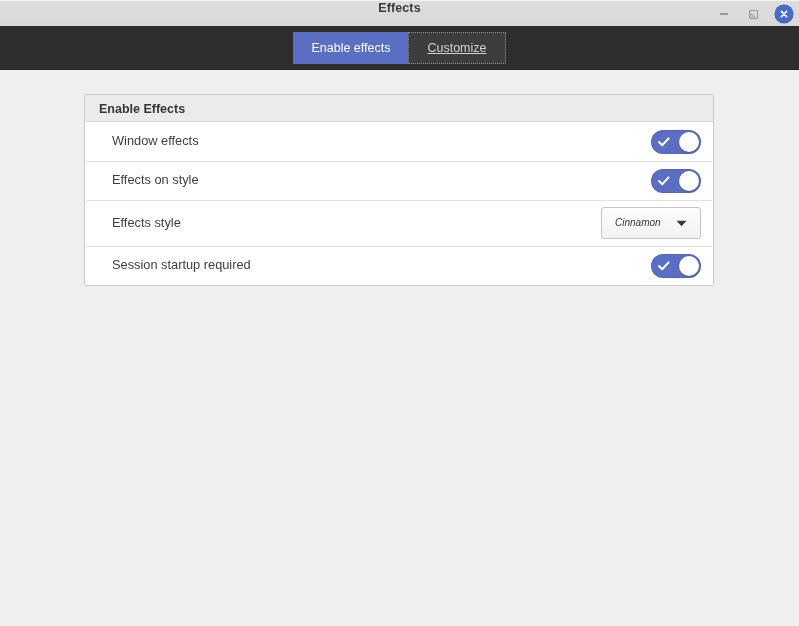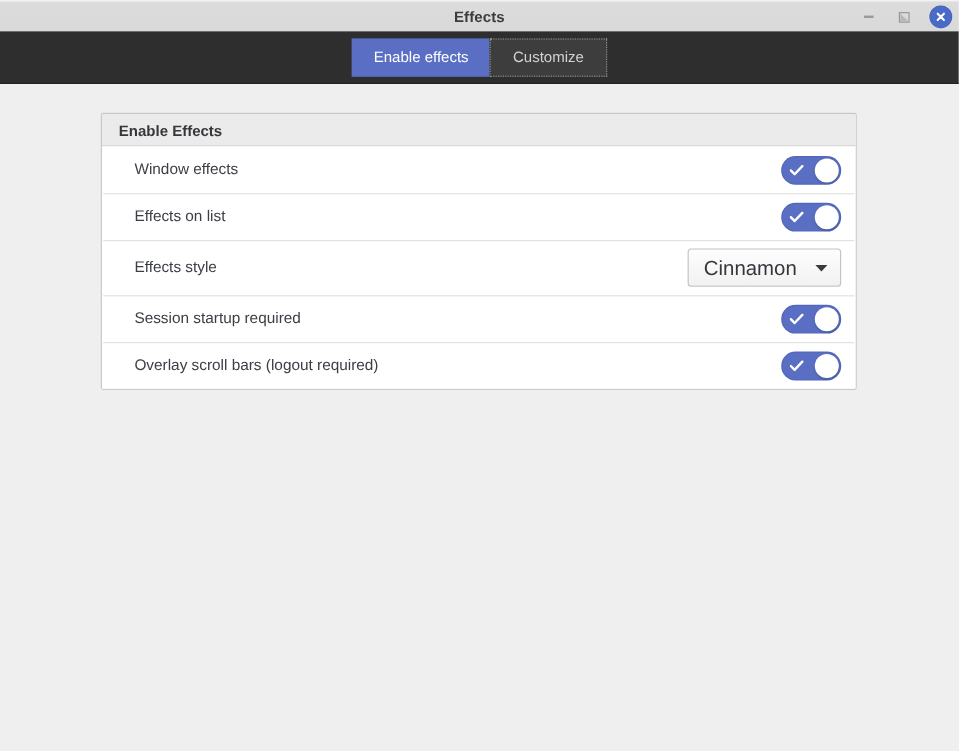--- a/index.html
+++ b/index.html
@@ -26,21 +26,20 @@
 
   
   .titlebar {
     height: 26px;
     min-height: 26px;
     background: linear-gradient(to bottom, #e3e3e3 0px, #dcdcdc 1px, #d9d9d9 100%);
     border-top: 1px solid #f3f3f3;
     box-sizing: border-box;
     position: relative;
     display: flex;
-    align-items: center;
     justify-content: center;
   }
   .titlebar-title {
     font-size: 12.5px;
     font-weight: bold;
     color: #3c3c3c;
     letter-spacing: 0.1px;
     user-select: none;
   }
   .window-controls {
@@ -108,20 +107,21 @@
     cursor: default;
     user-select: none;
     font-family: "Liberation Sans", sans-serif;
   }
   .tab.active {
     background: #5a6fc4;
     color: #ffffff;
   }
   .tab.focused {
     border: 1px dotted #8c8c8c;
+    text-decoration: underline;
   }
 
   
   .content {
     flex: 1;
     background: #efefef;
     padding: 24px 0 0 0;
     box-sizing: border-box;
     display: block;
   }
@@ -215,23 +215,24 @@
     border: 1px solid #c4c4c4;
     border-radius: 3px;
     box-sizing: border-box;
     display: flex;
     align-items: center;
     gap: 15px;
     cursor: default;
     user-select: none;
   }
   .combo-value {
-    font-size: 17px;
+    font-size: 10px;
     color: #34373c;
     line-height: 1;
+    font-style: italic;
   }
   .combo-arrow { display: block; }
 </style>
 </head>
 <body>
 
 <div class="window">
 
   <div class="titlebar">
     <div class="titlebar-title">Effects</div>
@@ -272,21 +273,21 @@
         <div class="switch">
           <svg class="check" width="12" height="10" viewBox="0 0 12 10">
             <path d="M1 5 L4.2 8.2 L10.6 1.4" fill="none" stroke="#ffffff" stroke-width="2" stroke-linecap="round" stroke-linejoin="round"></path>
           </svg>
           <div class="knob"></div>
         </div>
       </div>
 
 
       <div class="row">
-        <div class="row-label">Effects on list</div>
+        <div class="row-label">Effects on style</div>
         <div class="switch">
           <svg class="check" width="12" height="10" viewBox="0 0 12 10">
             <path d="M1 5 L4.2 8.2 L10.6 1.4" fill="none" stroke="#ffffff" stroke-width="2" stroke-linecap="round" stroke-linejoin="round"></path>
           </svg>
           <div class="knob"></div>
         </div>
       </div>
 
       <div class="row" style="height:46px;gap:44px;">
         <div class="row-label">Effects style</div>
@@ -302,26 +303,17 @@
       <div class="row">
         <div class="row-label">Session startup required</div>
         <div class="switch">
           <svg class="check" width="12" height="10" viewBox="0 0 12 10">
             <path d="M1 5 L4.2 8.2 L10.6 1.4" fill="none" stroke="#ffffff" stroke-width="2" stroke-linecap="round" stroke-linejoin="round"></path>
           </svg>
           <div class="knob"></div>
         </div>
       </div>
 
-      <div class="row">
-        <div class="row-label">Overlay scroll bars (logout required)</div>
-        <div class="switch">
-          <svg class="check" width="12" height="10" viewBox="0 0 12 10">
-            <path d="M1 5 L4.2 8.2 L10.6 1.4" fill="none" stroke="#ffffff" stroke-width="2" stroke-linecap="round" stroke-linejoin="round"></path>
-          </svg>
-          <div class="knob"></div>
-        </div>
-      </div>
 
     </div>
   </div>
 
 </div>
 
 </body></html>

